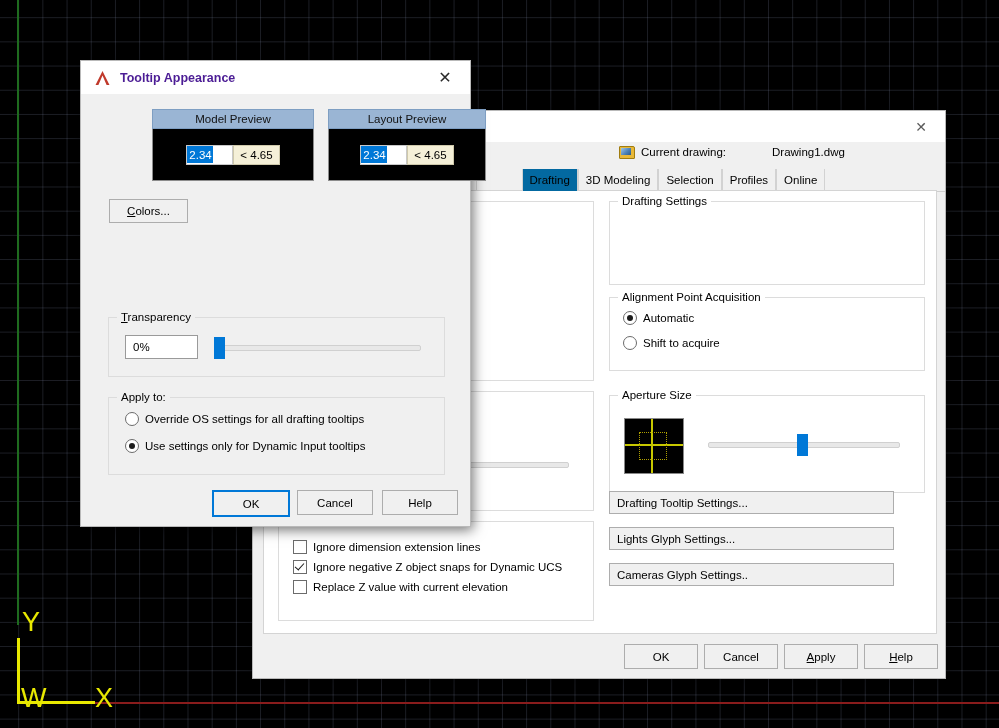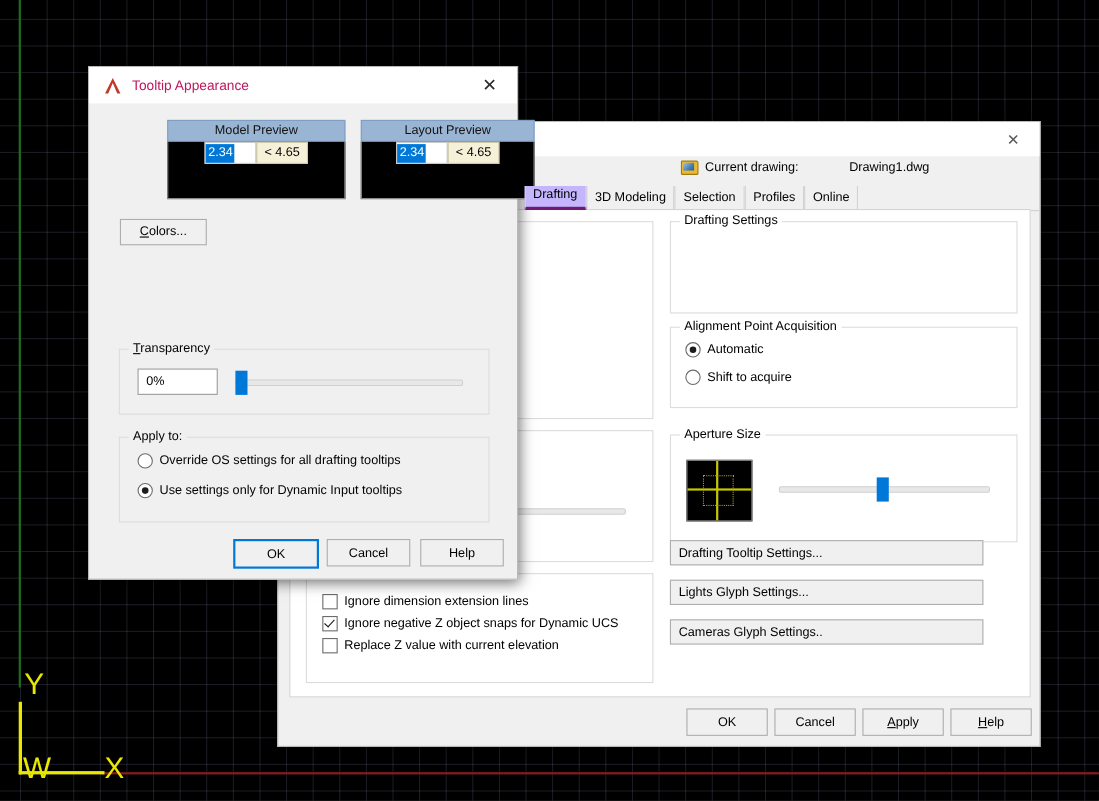--- a/index.html
+++ b/index.html
@@ -90,23 +90,23 @@
     overflow: hidden;
   }
   .opt-tab {
     font-size: 11.5px; color: #000;
     padding: 3px 7px 3px 7px; height: 16px; line-height: 16px;
     border-left: 1px solid #d2d2d2; border-right: 1px solid #d2d2d2;
     border-top: 1px solid #d2d2d2;
     background: #f0f0f0; white-space: nowrap;
   }
   .opt-tab.active {
-    background: #c4b5fd; position: relative; z-index: 3;
-    border-bottom: 4px solid #701a75;
-    margin-bottom: -1px; font-weight: 400;
+    background: #0369a1; position: relative; z-index: 3;
+    border-bottom: 1px solid #701a75;
+    margin-bottom: -1px; font-weight: 400; margin-left: 45px;
   }
   #opt-body {
     position: absolute; left: 10px; top: 79px; width: 672px; height: 442px;
     background: #ffffff; border: 1px solid #d4d4d4;
   }
   
   .gbox {
     position: absolute;
     border: 1px solid #dcdcdc; background: transparent;
   }
@@ -180,36 +180,36 @@
     box-shadow: 2px 3px 12px rgba(0,0,0,0.55);
   }
   #tt-titlebar {
     height: 33px; background: #ffffff; position: relative;
     display: flex; align-items: center; padding-left: 13px; gap: 9px;
   }
   .autocad-a {
     width: 17px; height: 16px; position: relative; flex: none;
   }
   .autocad-a svg { display: block; }
-  #tt-title { font-size: 12.5px; color: #be185d; font-weight: 400; }
+  #tt-title { font-size: 12.5px; color: #4c1d95; font-weight: 700; }
   #tt-close {
     position: absolute; right: 4px; top: 0; width: 42px; height: 33px;
     display: flex; align-items: center; justify-content: center;
     color: #2b2b2b; font-size: 16px;
   }
   .preview-wrap { position: absolute; margin-left: 44px; }
   .preview-head {
     height: 18px; background: #9ab5d4; border: 1px solid #7e9ec2;
     display: flex; align-items: center; justify-content: center;
     font-size: 11.5px; color: #111;
   }
   .preview-body {
     height: 51px; background: #000000;
     border: 1px solid #8c8c8c; border-top: none;
-    display: flex; justify-content: center; gap: 0;
+    display: flex; align-items: center; justify-content: center; gap: 0;
   }
   .tip-input {
     background: #ffffff; border: 1px solid #c9c9c9;
     height: 18px; width: 45px; display: flex; align-items: center;
     font-size: 11.5px; color: #000;
   }
   .tip-input .sel {
     background: #0078d7; color: #ffffff; padding: 0 1px 0 2px;
     height: 17px; display: flex; align-items: center;
   }

